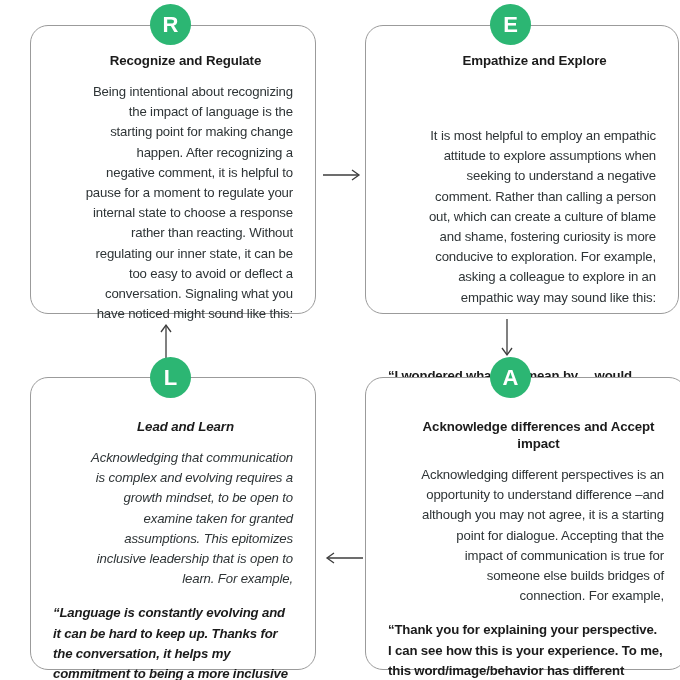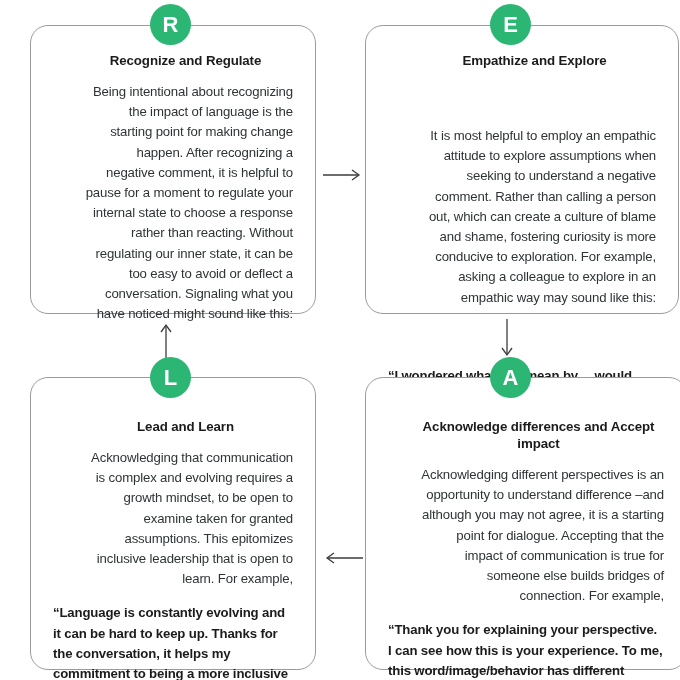--- a/index.html
+++ b/index.html
@@ -29,21 +29,21 @@
     display: flex;
     flex-direction: column;
     align-items: center;
   }
 
   #panel-R { left: 30px;  top: 25px;  width: 286px; height: 289px; }
   #panel-E { left: 365px; top: 25px;  width: 314px; height: 289px; gap: 44px; }
   #panel-L { left: 30px;  top: 377px; width: 286px; height: 293px; }
   #panel-A { left: 365px; top: 377px; width: 322px; height: 293px; }
 
-  #panel-L { padding-top: 40px; }
+  #panel-L { padding-top: 40px; font-style: italic; }
   #panel-A { padding-top: 40px; }
 
   .panel-title {
     font-size: 13.3px;
     font-weight: bold;
     color: #1b1b1b;
     text-align: center;
     line-height: 1.28;
     letter-spacing: -0.1px;
     margin-bottom: 13px;

